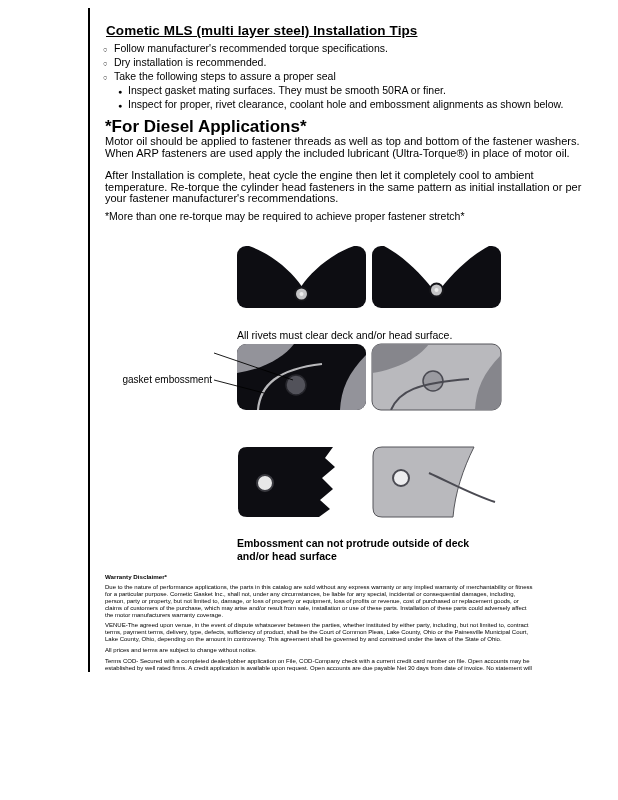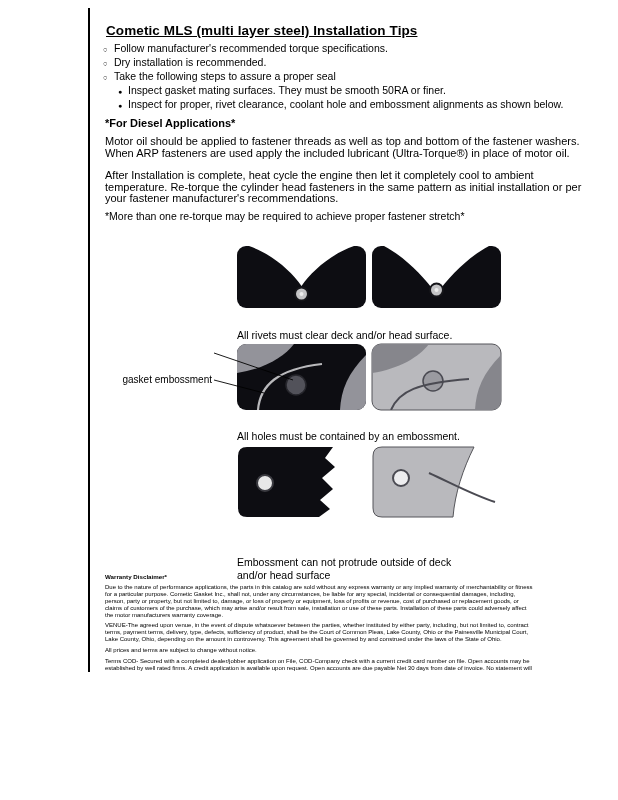--- a/index.html
+++ b/index.html
@@ -8,40 +8,40 @@
   .left-rule{position:absolute;left:88px;top:8px;width:2px;height:782px;background:#000;}
 
   .title{position:absolute;left:106px;top:23px;font-size:13.5px;font-weight:bold;text-decoration:underline;letter-spacing:.1px;}
 
   .bullets{position:absolute;left:103px;top:42px;font-size:10.5px;line-height:12px;}
   .bline{display:flex;align-items:baseline;white-space:nowrap;}
   .mark{width:11px;font-size:7.5px;flex:0 0 auto;}
   .bline.sub{margin-left:15px;}
   .bline.sub .mark{font-size:7px;width:10px;}
 
-  .diesel-heading{position:absolute;left:105px;top:117px;font-size:11px;font-weight:bold;}
+  .diesel-heading{position:absolute;left:105px;top:117px;font-size:17px;font-weight:bold;}
   .para{position:absolute;left:105px;width:494px;font-size:11px;line-height:11.5px;}
   .p1{top:136px;}
   .p2{top:170px;}
   .note{position:absolute;left:105px;top:210px;font-size:10.5px;}
 
   .dg-label{position:absolute;width:131px;text-align:center;font-size:15px;letter-spacing:.5px;margin-top:19px;}
   .colL{left:236px;}
   .colR{left:371px;}
   .lab-r1{top:229px;}
   .lab-r2{top:328px;}
   .lab-r3{top:430px;}
   .dg{position:absolute;display:block;}
   .dg-r1{top:245px;}
   .dg-r2{top:343px;}
   .dg-r3{top:445px;}
   .caption{position:absolute;left:237px;font-size:10.5px;line-height:12.5px;margin-top:16px;}
   .cap1{top:313px;}
   .cap2{top:414px;}
-  .cap3{top:540px;}
+  .cap3{top:521px;font-weight:bold;}
 
   .ann1{position:absolute;left:118px;top:343px;width:94px;text-align:right;font-size:10px;line-height:11px;}
   .ann2{position:absolute;left:110px;top:374px;width:102px;text-align:right;font-size:10px;line-height:11px;}
   .ann-lines{position:absolute;left:0;top:0;width:618px;height:800px;pointer-events:none;}
 
   .disclaimer{position:absolute;left:105px;top:574px;width:428px;font-size:6px;line-height:6.9px;}
   .disclaimer .dh{font-weight:bold;margin:0 0 3px 0;font-size:6.2px;}
   .disclaimer p{margin:0 0 4px 0;}
   .disclaimer p.nogap{margin-bottom:0;}
 
@@ -127,21 +127,20 @@
       </clipPath>
     <rect x="1" y="1" width="129" height="66" rx="9" fill="#b9b9bd" stroke="#55555a" stroke-width="1"></rect>
     <g clip-path="url(#clip-r2w)">
       <path d="M 1 30 C 28 26 48 14 58 1 H 1 Z" fill="#86868c"></path>
       <path d="M 130 12 C 112 30 105 47 104 67 H 130 Z" fill="#86868c"></path>
       <circle cx="62" cy="38" r="10" fill="#9a9aa0" stroke="#4a4a52" stroke-width="1.5"></circle>
       <path d="M 20 67 C 28 48 46 40 98 36" stroke="#4a4a52" stroke-width="2" fill="none"></path>
     </g>
   </svg>
 
-  <div class="caption cap2">All holes must be contained by an embossment.</div>
 
   <div class="dg-label colL lab-r3">RIGHT</div>
   <div class="dg-label colR lab-r3">WRONG</div>
 
   <svg class="dg colL dg-r3" width="131" height="74" viewBox="0 0 131 74">
     <path d="M 11 2 H 97 L 89 13 L 99 22 L 86 33 L 97 44 L 84 55 L 94 64 L 83 72 H 11 Q 2 72 2 63 V 11 Q 2 2 11 2 Z" fill="#0d0d12"></path>
     <circle cx="29" cy="38" r="8" fill="#e8e8e8" stroke="#3a3a40" stroke-width="2"></circle>
   </svg>
 
   <svg class="dg colR dg-r3" width="131" height="74" viewBox="0 0 131 74">

